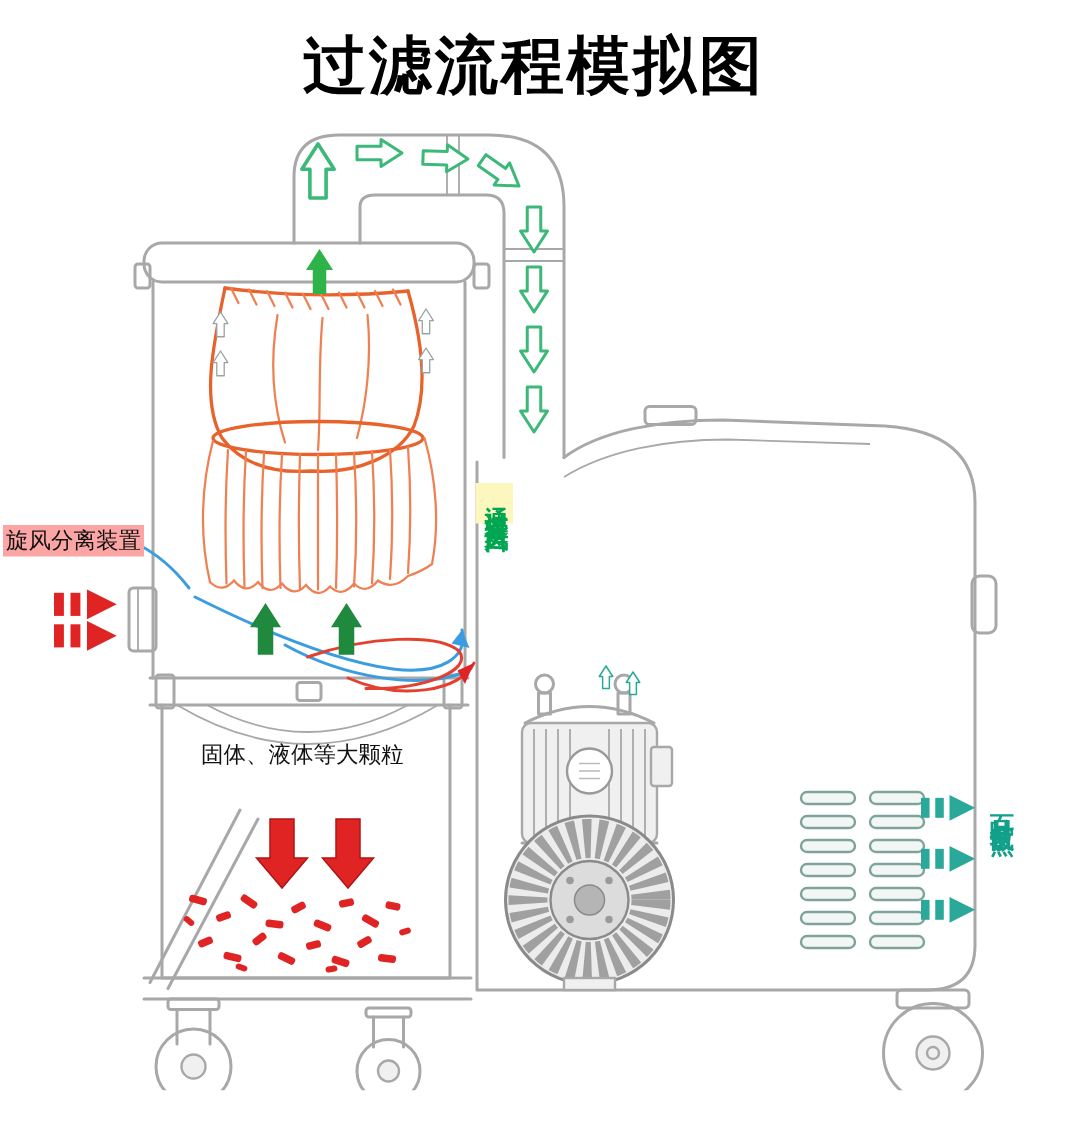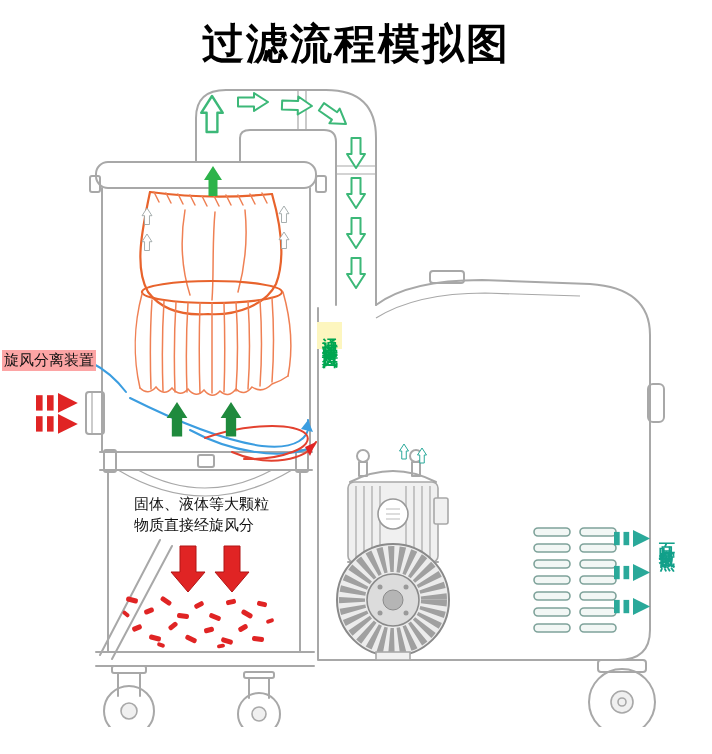--- a/index.html
+++ b/index.html
@@ -244,20 +244,19 @@
       <use href="#stripeArrow" class="teal-fill" transform="translate(614,598) scale(0.95)"></use>
     </g>
   </svg>
 
   <div class="page-title">过滤流程模拟图</div>
 
   <div class="lbl-cyclone">旋风分离装置</div>
 
   <div class="note">
     <div>固体、液体等大颗粒</div>
-    <div>物质直接经旋风分</div>
   </div>
 
   <div class="v-label lbl-pipe">通过管道进风口</div>
 
   <div class="v-label lbl-louver">百叶窗散热</div>
 
 </div>
 
 </body></html>

